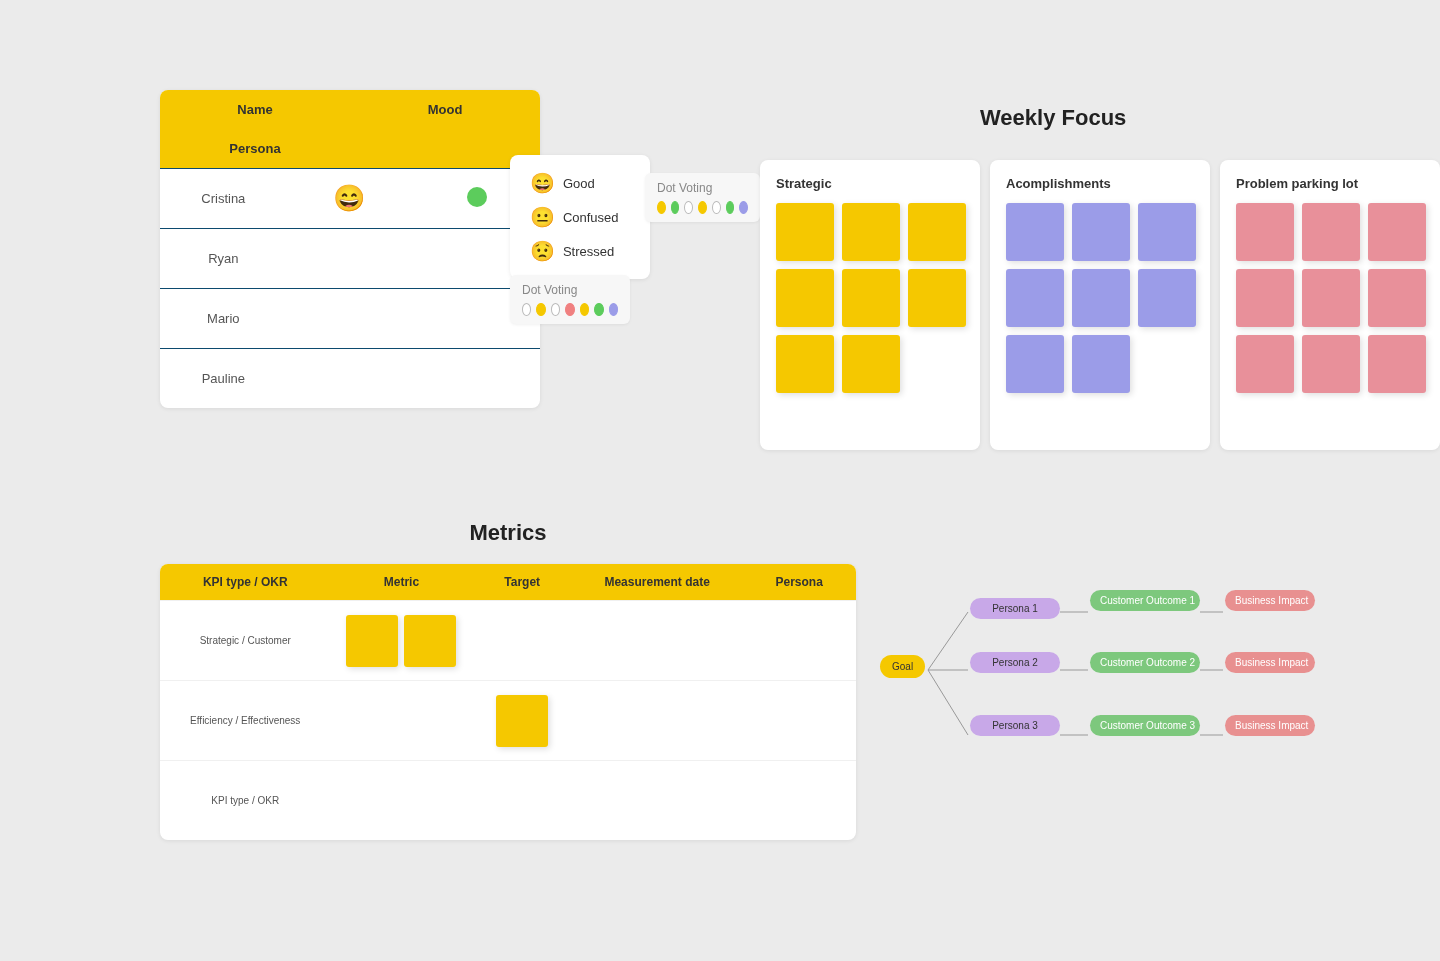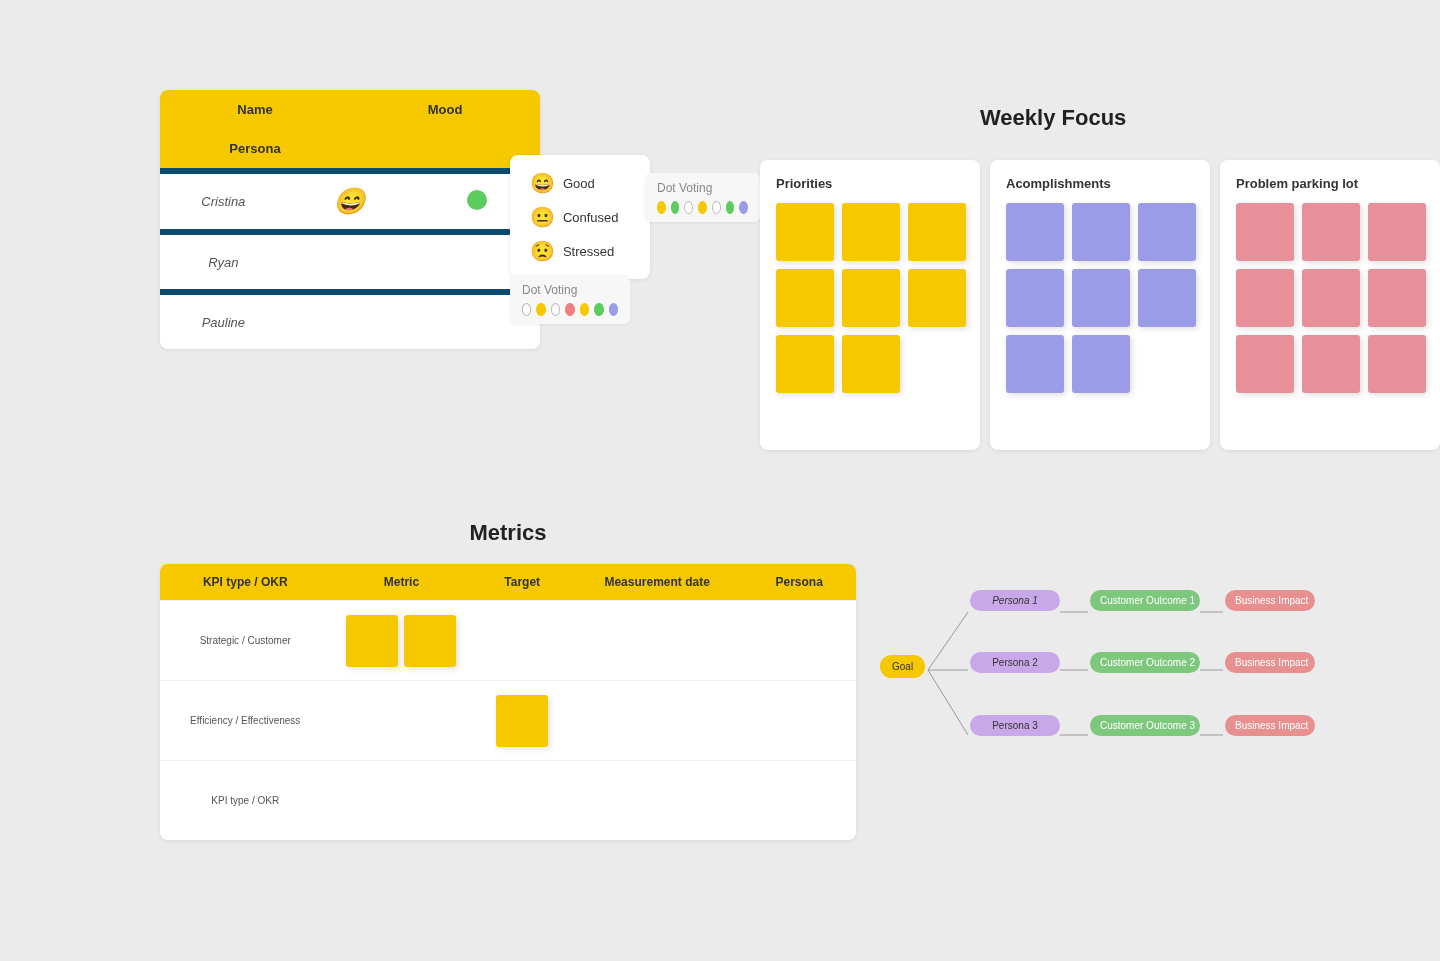--- a/index.html
+++ b/index.html
@@ -40,24 +40,23 @@
     .mood-header-cell {
       padding: 12px 8px;
       font-size: 13px;
       font-weight: 600;
       color: #333;
       text-align: center;
     }
     .mood-row {
       display: grid;
       grid-template-columns: 1fr 1fr 1fr;
-      border-top: 6px solid #0c4a6e;
+      border-top: 1px solid #0c4a6e;
       min-height: 60px;
       align-items: center;
-      font-style: italic;
     }
     .mood-cell {
       padding: 12px 8px;
       font-size: 13px;
       color: #555;
       text-align: center;
     }
     .emoji-large { font-size: 26px; }
     .dot-green {
       width: 20px;
@@ -267,21 +266,21 @@
       padding: 5px 10px;
       font-size: 10px;
       font-weight: 500;
       text-align: center;
       white-space: nowrap;
     }
     .flow-node.goal { background: #f5c800; color: #333; left: 20px; top: 75px; border-radius: 16px; padding: 6px 12px; }
     .flow-node.persona { background: #c8a8e8; color: #333; width: 90px; }
     .flow-node.outcome { background: #7dc87d; color: #fff; width: 110px; }
     .flow-node.impact { background: #e89090; color: #fff; width: 90px; }
-    .flow-node.p1 { left: 110px; top: 10px; font-style: italic; }
+    .flow-node.p1 { left: 110px; top: 18px; }
     .flow-node.p2 { left: 110px; top: 72px; }
     .flow-node.p3 { left: 110px; top: 135px; }
     .flow-node.o1 { left: 230px; top: 10px; }
     .flow-node.o2 { left: 230px; top: 72px; }
     .flow-node.o3 { left: 230px; top: 135px; }
     .flow-node.b1 { left: 365px; top: 10px; }
     .flow-node.b2 { left: 365px; top: 72px; }
     .flow-node.b3 { left: 365px; top: 135px; }
 
     
@@ -307,20 +306,25 @@
       <div class="mood-cell">Cristina</div>
       <div class="mood-cell">
         <span class="emoji-large">😄</span>
       </div>
       <div class="mood-cell">
         <span class="dot-green"></span>
       </div>
     </div>
     <div class="mood-row">
       <div class="mood-cell">Ryan</div>
+      <div class="mood-cell"></div>
+      <div class="mood-cell"></div>
+    </div>
+    <div class="mood-row">
+      <div class="mood-cell">Mario</div>
       <div class="mood-cell"></div>
       <div class="mood-cell"></div>
     </div>
     <div class="mood-row">
       <div class="mood-cell">Pauline</div>
       <div class="mood-cell"></div>
       <div class="mood-cell"></div>
     </div>
   </div>
 </div>
@@ -362,21 +366,21 @@
     <span class="vote-dot yellow"></span>
     <span class="vote-dot empty"></span>
     <span class="vote-dot green"></span>
     <span class="vote-dot" style="background:#9b9ce8;border-color:#9b9ce8;width:13px;height:13px;border-radius:50%;display:inline-block;"></span>
   </div>
 </div>
 
 <div class="weekly-focus-title">Weekly Focus</div>
 
 <div class="panel priorities-panel">
-  <div class="panel-title">Priorities</div>
+  <div class="panel-title">Strategic</div>
   <div class="sticky-grid">
     <div class="sticky yellow"></div>
     <div class="sticky yellow"></div>
     <div class="sticky yellow"></div>
     <div class="sticky yellow"></div>
     <div class="sticky yellow"></div>
     <div class="sticky yellow"></div>
     <div class="sticky yellow"></div>
     <div class="sticky yellow"></div>
   </div>

